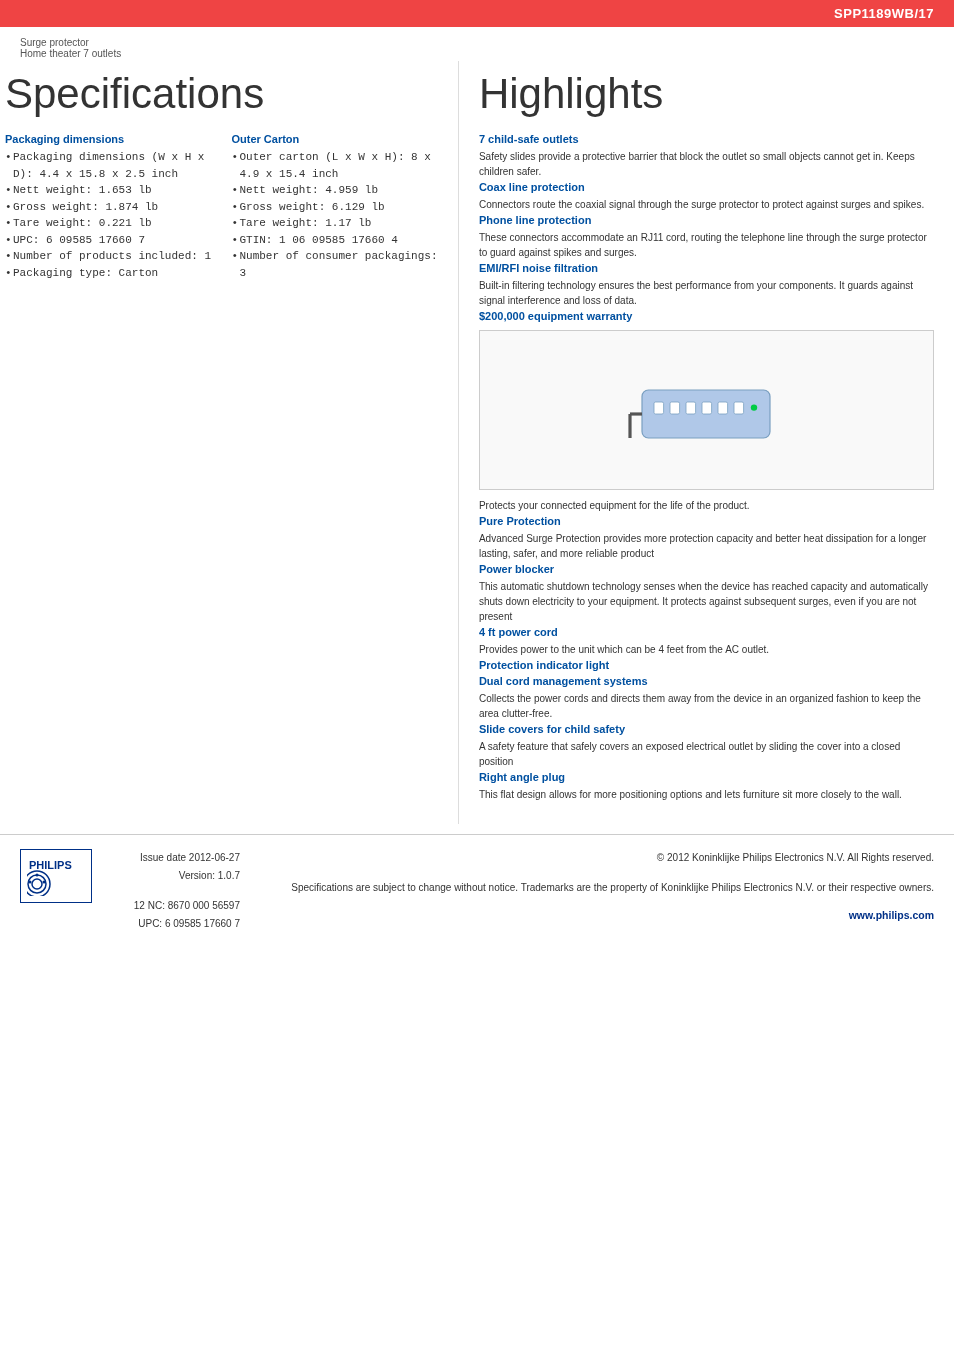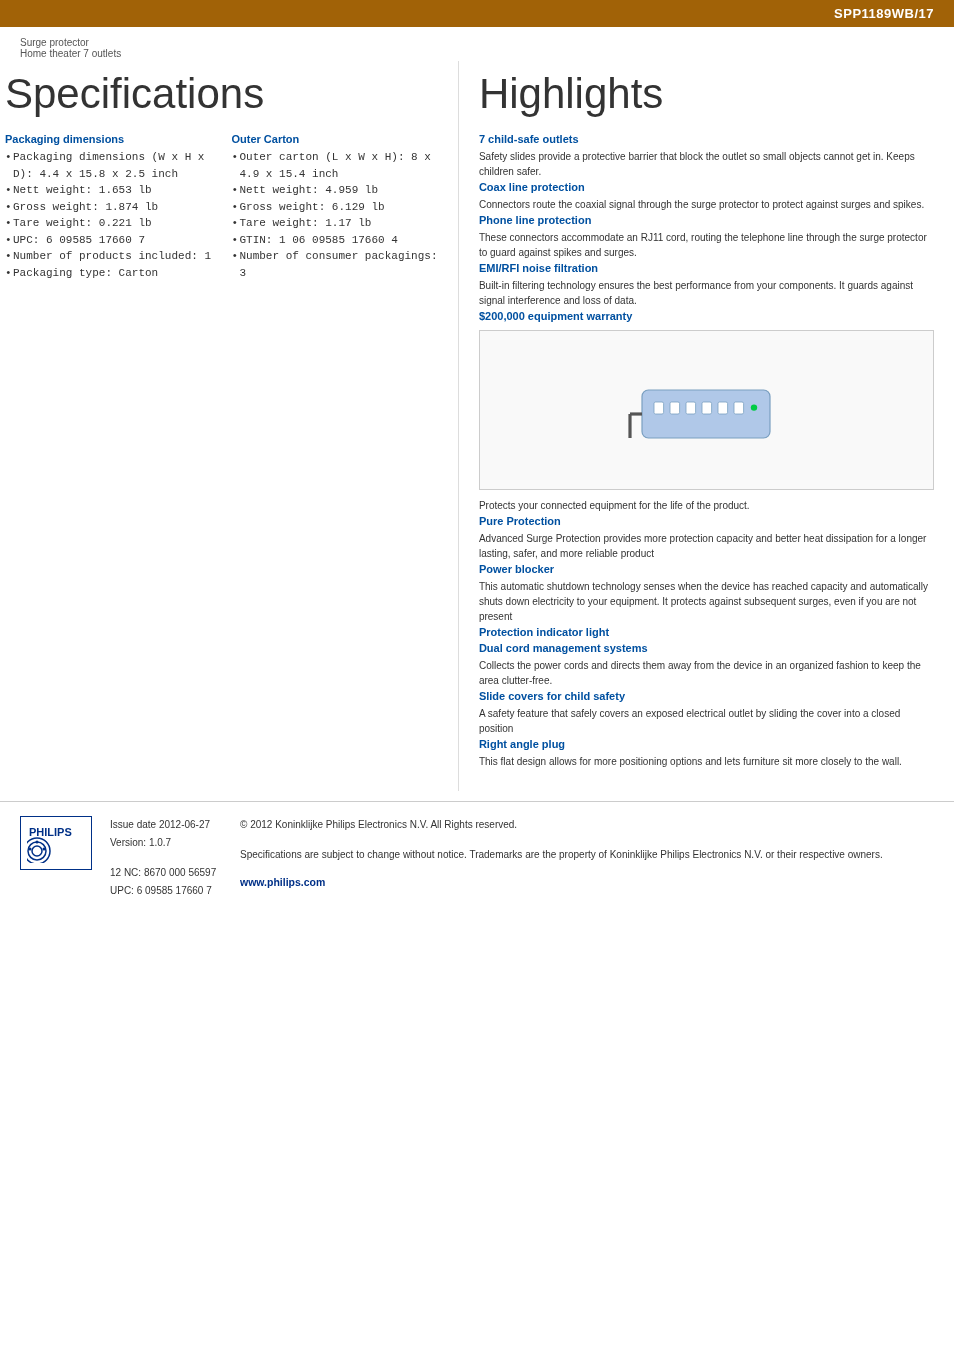--- a/index.html
+++ b/index.html
@@ -7,21 +7,21 @@
       font-family: Arial, sans-serif;
       font-size: 11px;
       color: #333;
       background: #fff;
       width: 954px;
       min-height: 1350px;
     }
 
     
     .header-bar {
-      background: #a16207;
+      background: #ef4444;
       color: #fff;
       text-align: right;
       padding: 6px 20px;
       font-size: 13px;
       font-weight: bold;
       letter-spacing: 0.5px;
     }
 
     
     .product-subtitle {
@@ -139,20 +139,21 @@
     }
 
     
     .footer {
       border-top: 1px solid #ccc;
       padding: 14px 20px;
       display: flex;
       align-items: flex-start;
       gap: 20px;
       margin-top: 10px;
+      text-align: right;
     }
 
     .footer-logo {
       width: 70px;
       min-width: 70px;
     }
 
     .footer-info {
       display: flex;
       flex: 1;
@@ -278,20 +279,24 @@
       </div>
         <div>
         <div class="section-heading">Pure Protection</div>
         <p class="highlight-body">Advanced Surge Protection provides more protection capacity and better heat dissipation for a longer lasting, safer, and more reliable product</p>
       </div>
         <div>
         <div class="section-heading">Power blocker</div>
         <p class="highlight-body">This automatic shutdown technology senses when the device has reached capacity and automatically shuts down electricity to your equipment. It protects against subsequent surges, even if you are not present</p>
       </div>
         <div>
+        <div class="section-heading">4 ft power cord</div>
+        <p class="highlight-body">Provides power to the unit which can be 4 feet from the AC outlet.</p>
+      </div>
+        <div>
         <div class="section-heading">Protection indicator light</div>
       </div>
         <div>
         <div class="section-heading">Dual cord management systems</div>
         <p class="highlight-body">Collects the power cords and directs them away from the device in an organized fashion to keep the area clutter-free.</p>
       </div>
         <div>
         <div class="section-heading">Slide covers for child safety</div>
         <p class="highlight-body">A safety feature that safely covers an exposed electrical outlet by sliding the cover into a closed position</p>
       </div>

